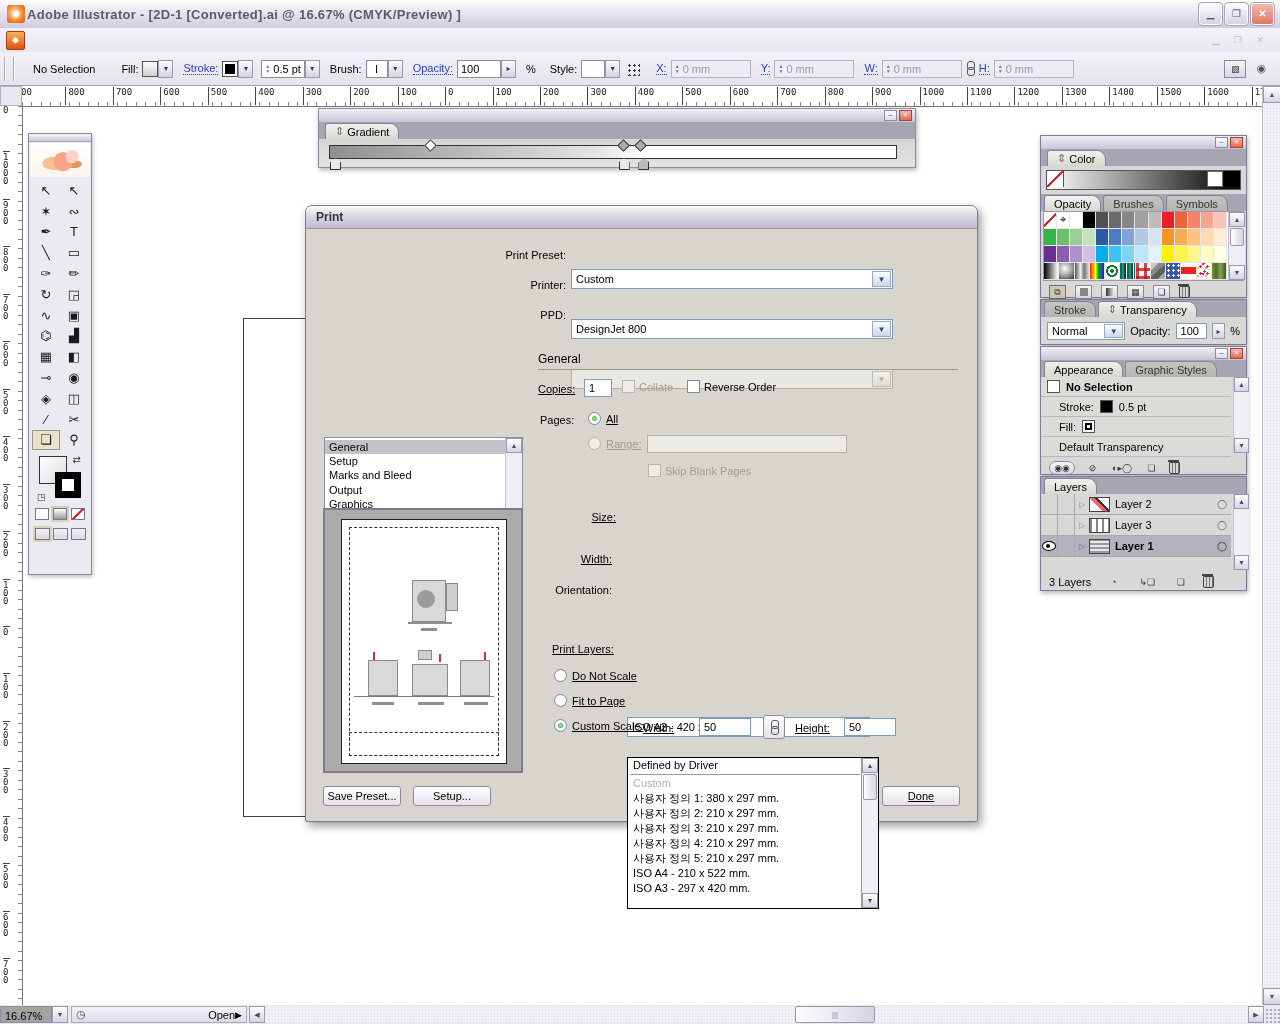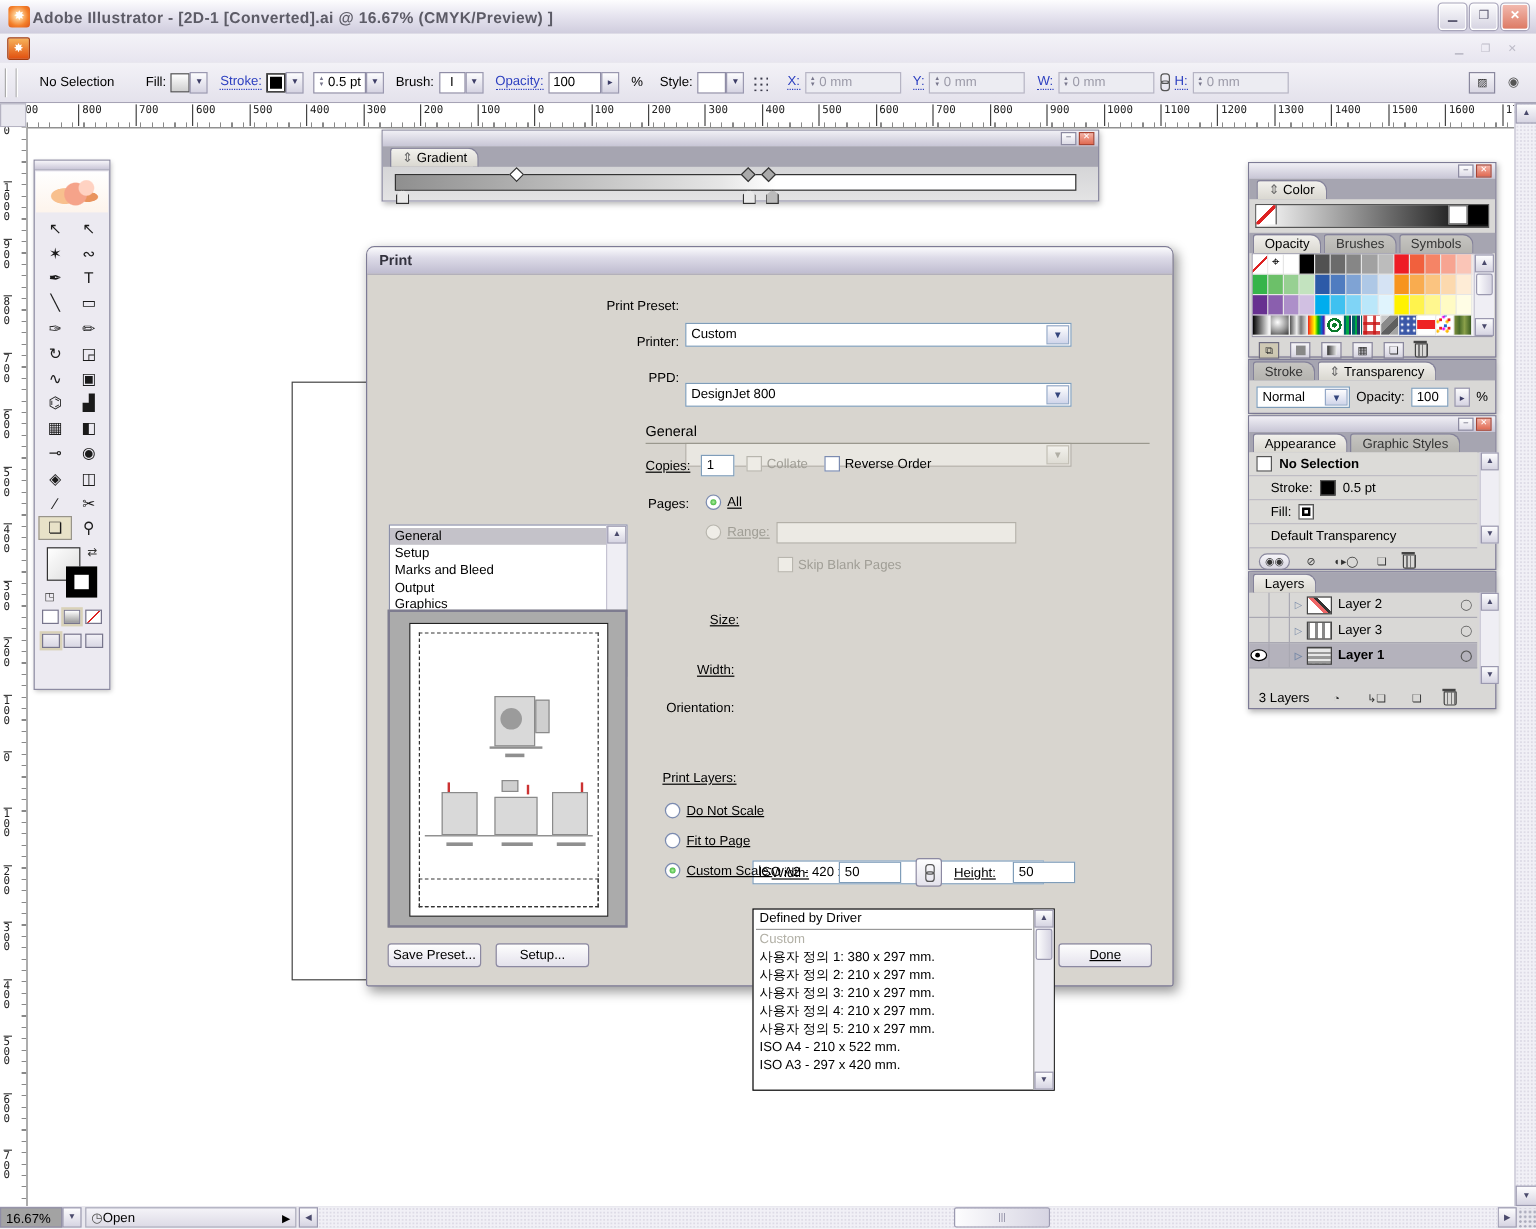--- a/index.html
+++ b/index.html
@@ -777,21 +777,21 @@
     <div class="sbtn" style="height:17px;position:absolute;bottom:0;left:0;right:0">▼</div>
   </div>
 
   <div class="a" id="statusbar">
     <div class="zoomfld">
         <span>16.67%</span>
       </div>
     <div class="sbtn" style="width:16px;height:17px">▼</div>
     <div class="statfld">
       <span style="margin-left:4px;color:#555">◷</span>
-      <span style="flex:1;text-align:left">Open</span>
+      <span style="flex:1;text-align:right">Open</span>
       <span style="margin-right:4px;font-size:9px">▶</span>
     </div>
     <div class="sbtn" style="width:16px;height:17px;margin-left:2px">◀</div>
     <div class="track" style="flex:1;height:17px;position:relative">
       <div class="sthumb" style="position:absolute;left:530px;top:0;width:80px;height:17px">
         <div style="width:100%;text-align:center;color:#8a88a0;font-size:8px;line-height:15px">|||</div>
       </div>
     </div>
     <div class="sbtn" style="width:16px;height:17px">▶</div>
     <div class="gripdots"></div>

